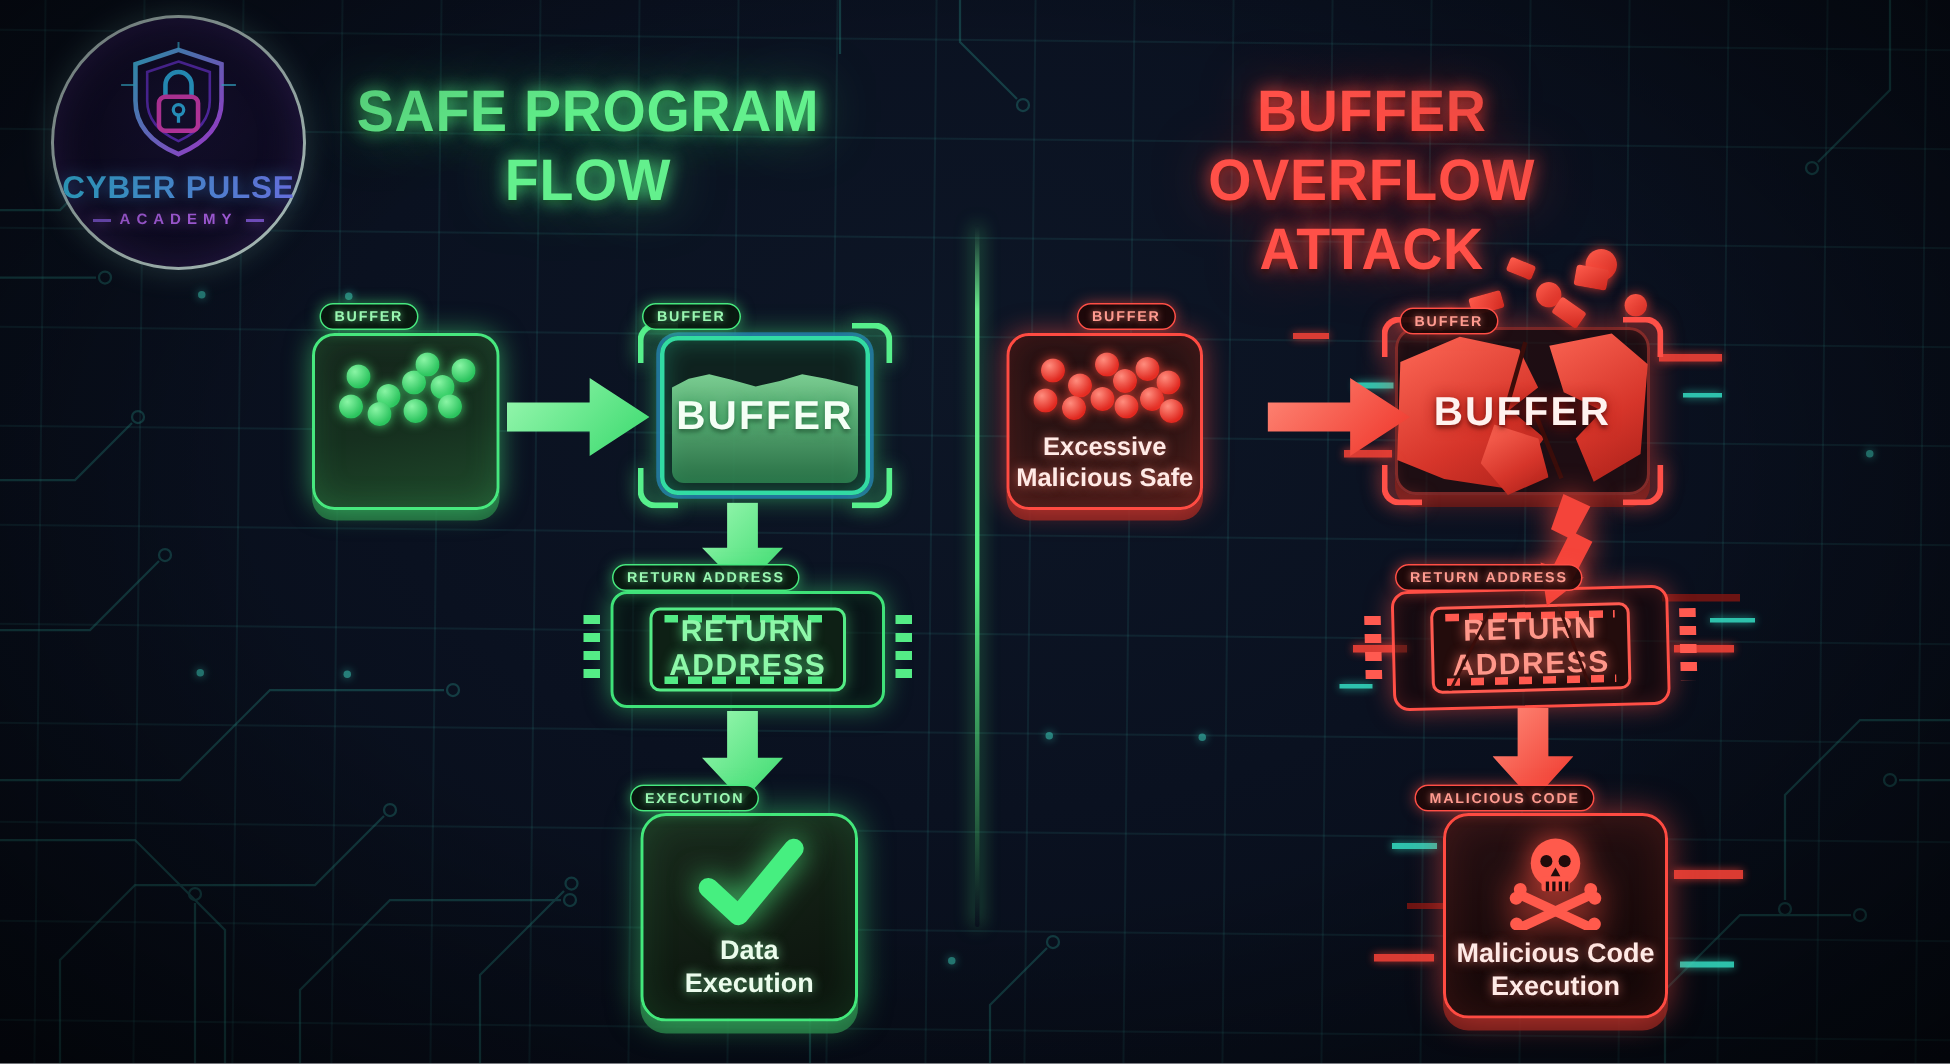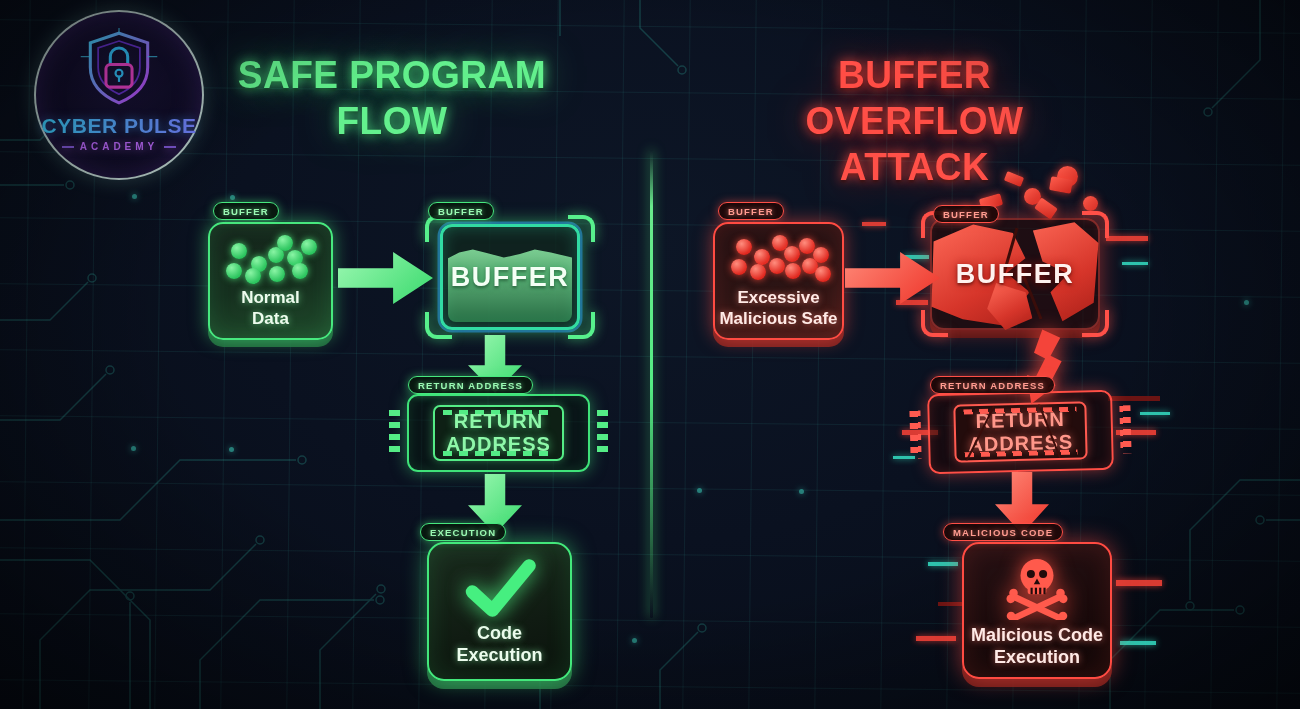--- a/index.html
+++ b/index.html
@@ -271,24 +271,20 @@
       <span class="dot" style="left: 32%; top: 40%;"></span>
       <span class="dot" style="left: 48%; top: 26%;"></span>
       <span class="dot" style="left: 56%; top: 8%;"></span>
       <span class="dot" style="left: 65%; top: 30%;"></span>
       <span class="dot" style="left: 78%; top: 14%;"></span>
       <span class="dot" style="left: 9%; top: 50%;"></span>
       <span class="dot" style="left: 27%; top: 58%;"></span>
       <span class="dot" style="left: 49%; top: 55%;"></span>
       <span class="dot" style="left: 70%; top: 50%;"></span>
     </div>
-  <div class="box-label">
-    <div>Normal</div>
-    <div>Data</div>
-  </div>
 </div>
 
 <div class="arrow arrow-right g" style="left:338px;top:251px;width:95px;height:54px"></div>
 
 <span class="tag g" style="left:428px;top:202px">BUFFER</span>
 <div class="buffer-wrap" style="left:432px;top:222px;width:156px;height:110px">
   <span class="corner c-tl"></span>
   <span class="corner c-tr"></span>
   <span class="corner c-bl"></span>
   <span class="corner c-br"></span>
@@ -315,27 +311,27 @@
 </div>
 
 <div class="arrow arrow-down g" style="left:468px;top:474px;width:54px;height:60px"></div>
 
 <span class="tag g" style="left:420px;top:523px">EXECUTION</span>
 <div class="exec-box g" style="left:427px;top:542px;width:145px;height:139px">
   <svg class="check-svg" width="78" height="60" viewBox="0 0 100 78">
     <path d="M14 44 L40 68 L88 10" fill="none" stroke="#46ef80" stroke-width="17" stroke-linecap="round" stroke-linejoin="round"></path>
   </svg>
   <div class="exec-label">
-    <div>Code</div>
+    <div>Data</div>
     <div>Execution</div>
   </div>
 </div>
 
 <span class="tag r" style="left:718px;top:202px">BUFFER</span>
-<div class="data-box r" style="left:713px;top:222px;width:131px;height:118px">
+<div class="data-box r" style="left:671px;top:222px;width:131px;height:118px">
   <div class="dots-area">
       <span class="dot" style="left: 13%; top: 14%;"></span>
       <span class="dot" style="left: 29%; top: 28%;"></span>
       <span class="dot" style="left: 44%; top: 8%;"></span>
       <span class="dot" style="left: 55%; top: 24%;"></span>
       <span class="dot" style="left: 68%; top: 12%;"></span>
       <span class="dot" style="left: 80%; top: 26%;"></span>
       <span class="dot" style="left: 9%; top: 44%;"></span>
       <span class="dot" style="left: 25%; top: 52%;"></span>
       <span class="dot" style="left: 42%; top: 42%;"></span>

